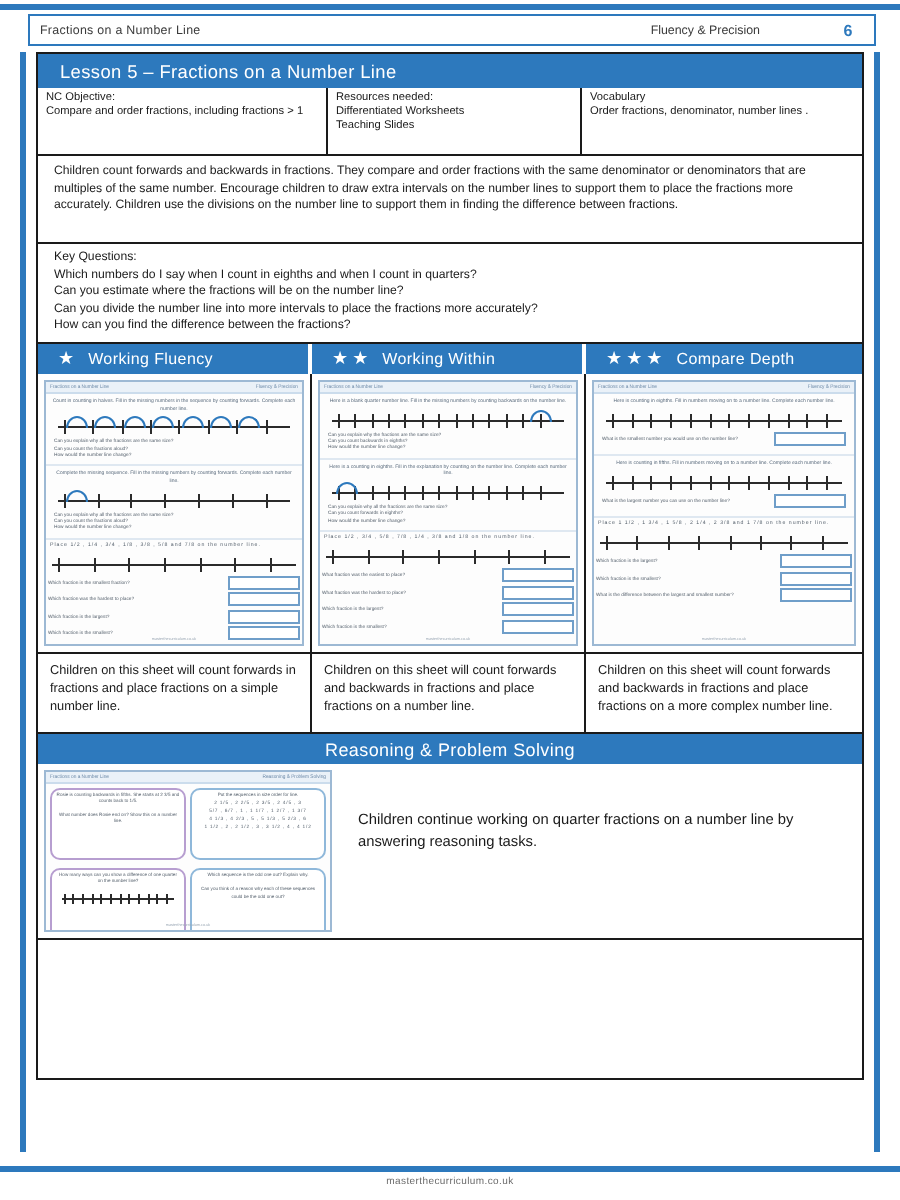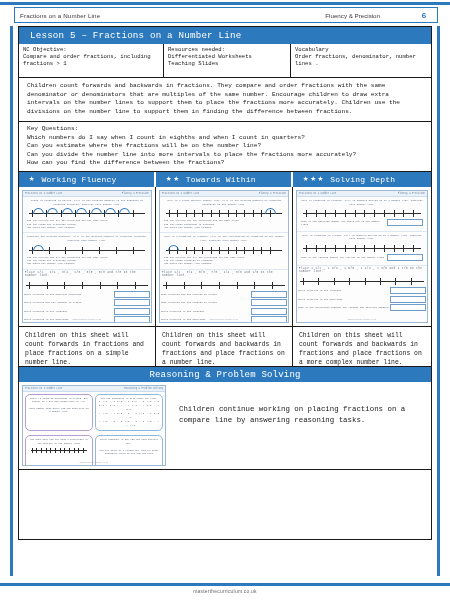--- a/index.html
+++ b/index.html
@@ -66,21 +66,20 @@
   
   .sheet {
     position: absolute;
     left: 18px;
     top: 26px;
     width: 414px;
     height: 514px;
     border: 1px solid #1a1a1a;
     box-sizing: border-box;
     background: #ffffff;
-    font-family: Liberation Mono, monospace;
   }
 
   
   .spine {
     position: absolute;
     left: 10px;
     top: 26px;
     width: 3px;
     height: 550px;
     background: #2d79bd;
@@ -516,29 +515,29 @@
         <span class="stars">
           <span class="star">★</span>
         </span>
         <span class="star-label">Working Fluency</span>
       </div>
       <div class="star-cell s2">
         <span class="stars">
           <span class="star">★</span>
           <span class="star">★</span>
         </span>
-        <span class="star-label">Towards Within</span>
+        <span class="star-label">Working Within</span>
       </div>
       <div class="star-cell s3">
         <span class="stars">
           <span class="star">★</span>
           <span class="star">★</span>
           <span class="star">★</span>
         </span>
-        <span class="star-label">Solving Depth</span>
+        <span class="star-label">Compare Depth</span>
       </div>
     </div>
 
     <div class="thumb-row">
 
       <div class="thumb-cell t1">
         <div class="ws">
           <div class="ws-head">
             <span class="hx">Fractions on a Number Line</span>
             <span class="hx">Fluency &amp; Precision</span>
@@ -828,21 +827,21 @@
               </div>
             </div>
             <div class="rcard blue">
               <div class="rt">Which sequence is the odd one out? Explain why.</div>
               <div class="rt" style="margin-top:4px">Can you think of a reason why each of these sequences could be the odd one out?</div>
             </div>
           </div>
           <div class="ws-foot">masterthecurriculum.co.uk</div>
         </div>
       </div>
-      <div class="reason-text">Children continue working on placing fractions on a compare line by answering reasoning tasks.</div>
+      <div class="reason-text">Children continue working on quarter fractions on a number line by answering reasoning tasks.</div>
     </div>
 
     <div class="tail"></div>
 
   </div>
 
   <div class="footer">masterthecurriculum.co.uk</div>
 
 </div>
 

